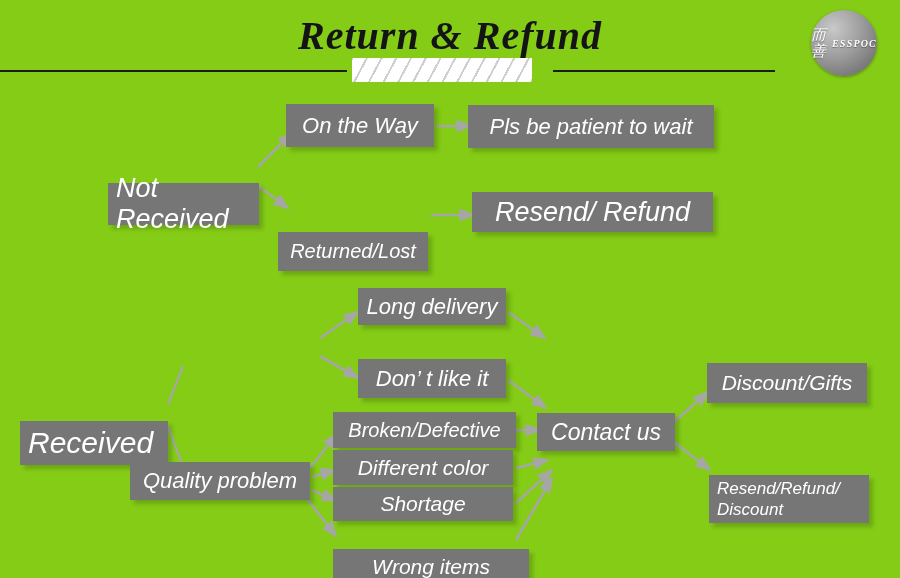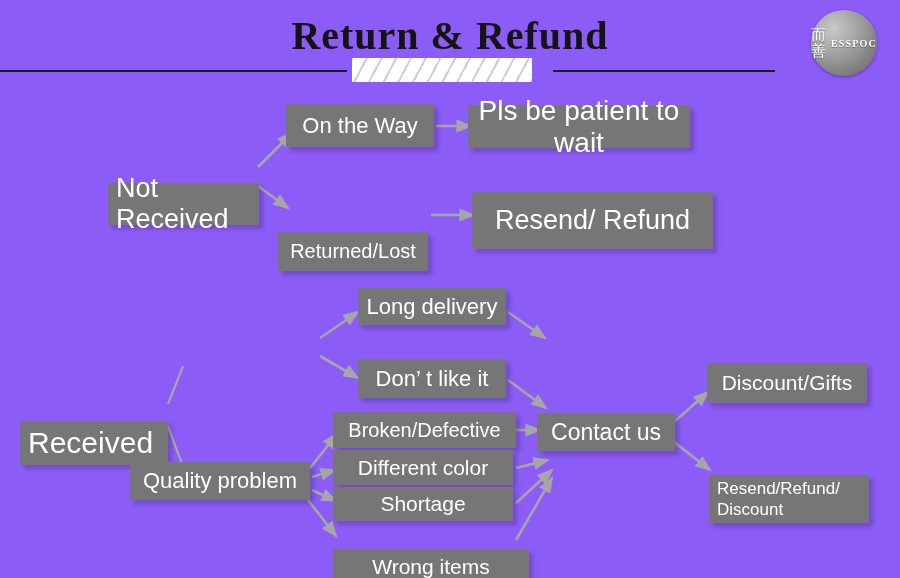--- a/index.html
+++ b/index.html
@@ -4,23 +4,24 @@
 <style>
   html, body {
     margin: 0;
     padding: 0;
     background: #ffffff;
   }
   #page {
     position: relative;
     width: 900px;
     height: 578px;
-    background: #8b5cf6;
+    background: #84cc16;
     overflow: hidden;
     font-family: "Liberation Sans", sans-serif;
+    font-style: italic;
   }
 
   
   .title {
     position: absolute;
     left: 0;
     top: 12px;
     width: 900px;
     text-align: center;
     font-family: "Liberation Serif", serif;
@@ -161,25 +162,25 @@
 
       <path d="M674,422 L708,392"></path>
       <path d="M674,442 L710,470"></path>
     </g>
   </svg>
 
   <div class="node left" style="left:108px; top:155px; width:151px; height:42px; font-size:27px;">Not Received</div>
 
   <div class="node center" style="left:286px; top:104px; width:148px; height:43px; font-size:22px;">On the Way</div>
 
-  <div class="node center" style="left:468px; top:105px; width:222px; height:43px; font-size:28px;">Pls be patient to wait</div>
+  <div class="node center" style="left:468px; top:105px; width:246px; height:43px; font-size:22px;">Pls be patient to wait</div>
 
   <div class="node center" style="left:278px; top:196px; width:150px; height:39px; font-size:20px;margin-top:36px;">Returned/Lost</div>
 
-  <div class="node center" style="left:472px; top:192px; width:241px; height:57px; font-size:27px;">Resend/ Refund</div>
+  <div class="node center" style="left:472px; top:192px; width:241px; height:40px; font-size:27px;">Resend/ Refund</div>
 
   <div class="node left" style="left:20px; top:393px; width:148px; height:44px; font-size:30px;">Received</div>
 
 
   <div class="node center" style="left:130px; top:462px; width:180px; height:38px; font-size:22px;">Quality problem</div>
 
   <div class="node center" style="left:358px; top:288px; width:148px; height:37px; font-size:22px;">Long delivery</div>
 
   <div class="node center" style="left:358px; top:359px; width:148px; height:39px; font-size:22px;">Don’ t like it</div>
 

